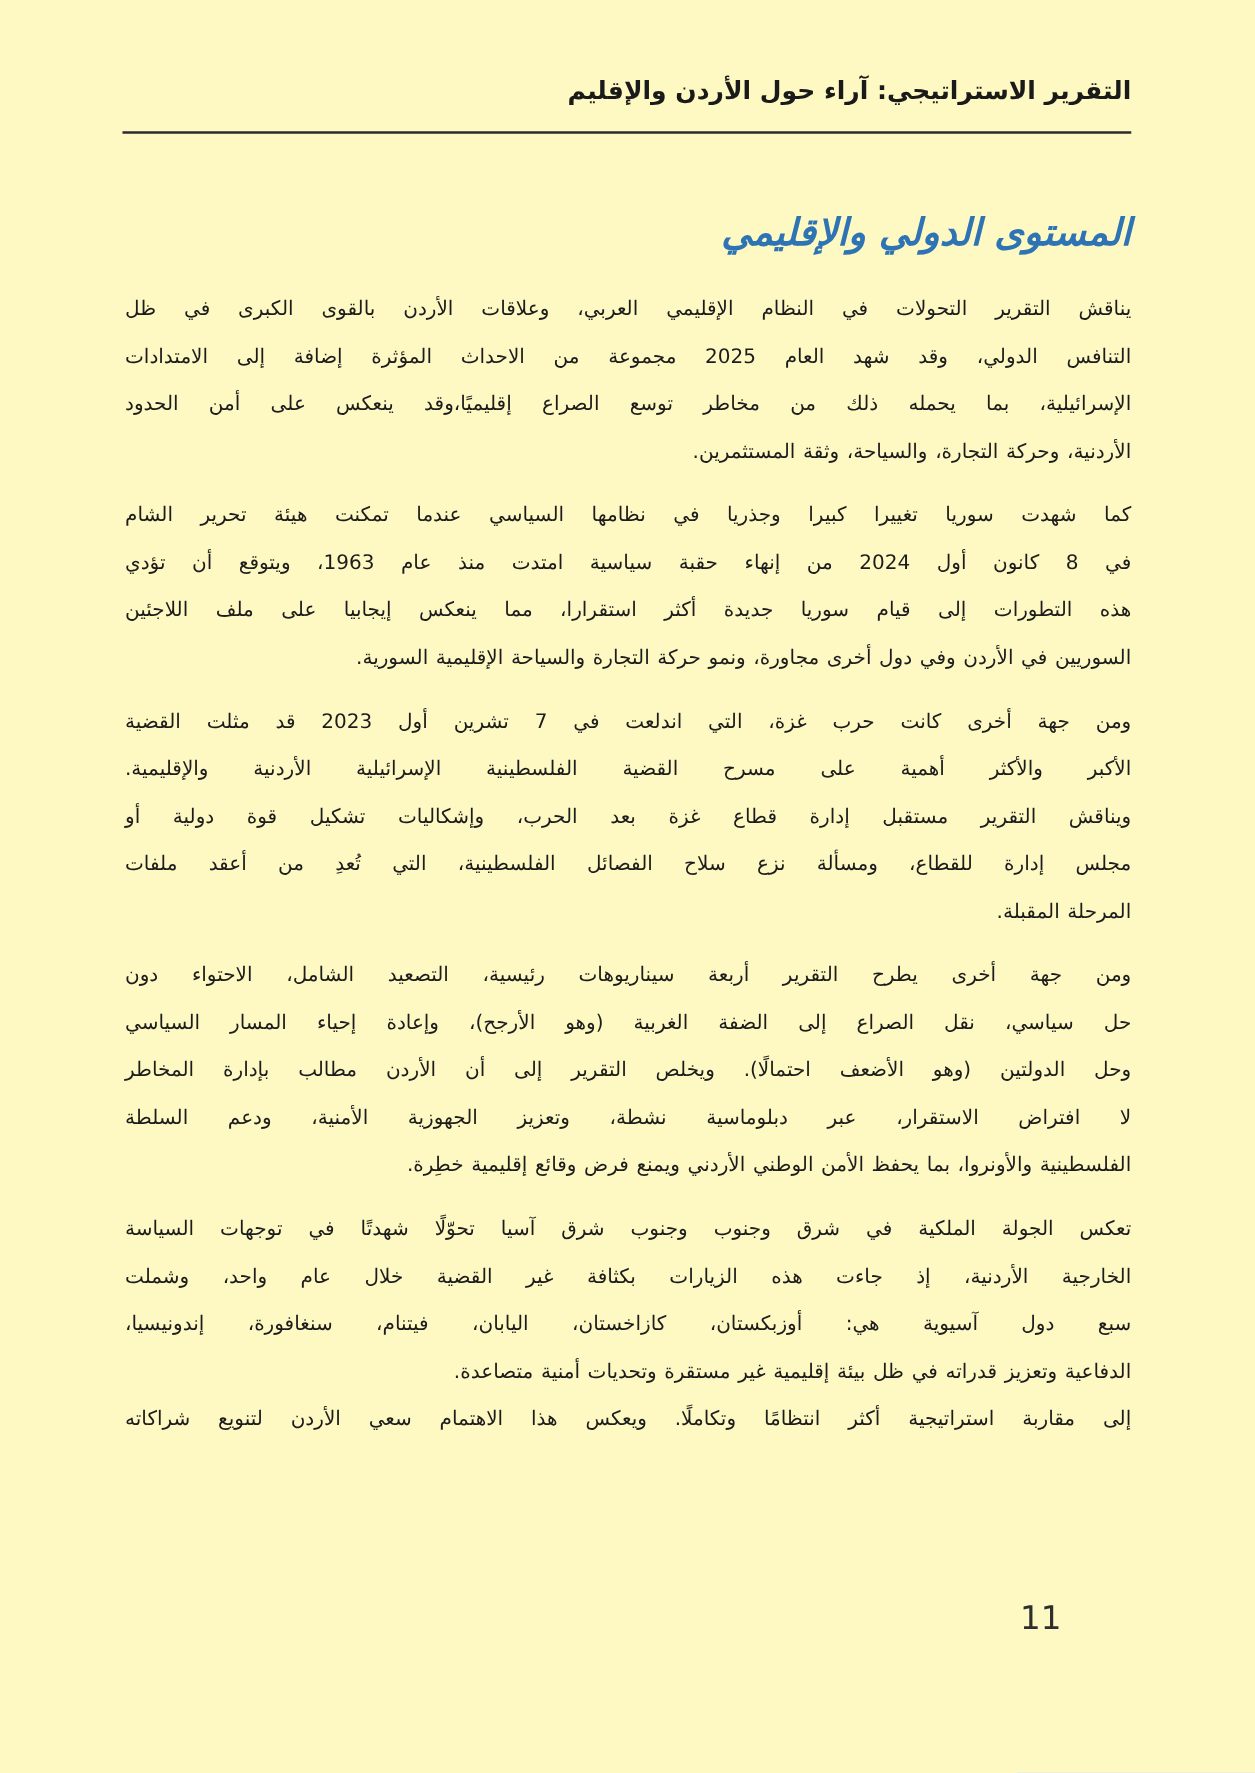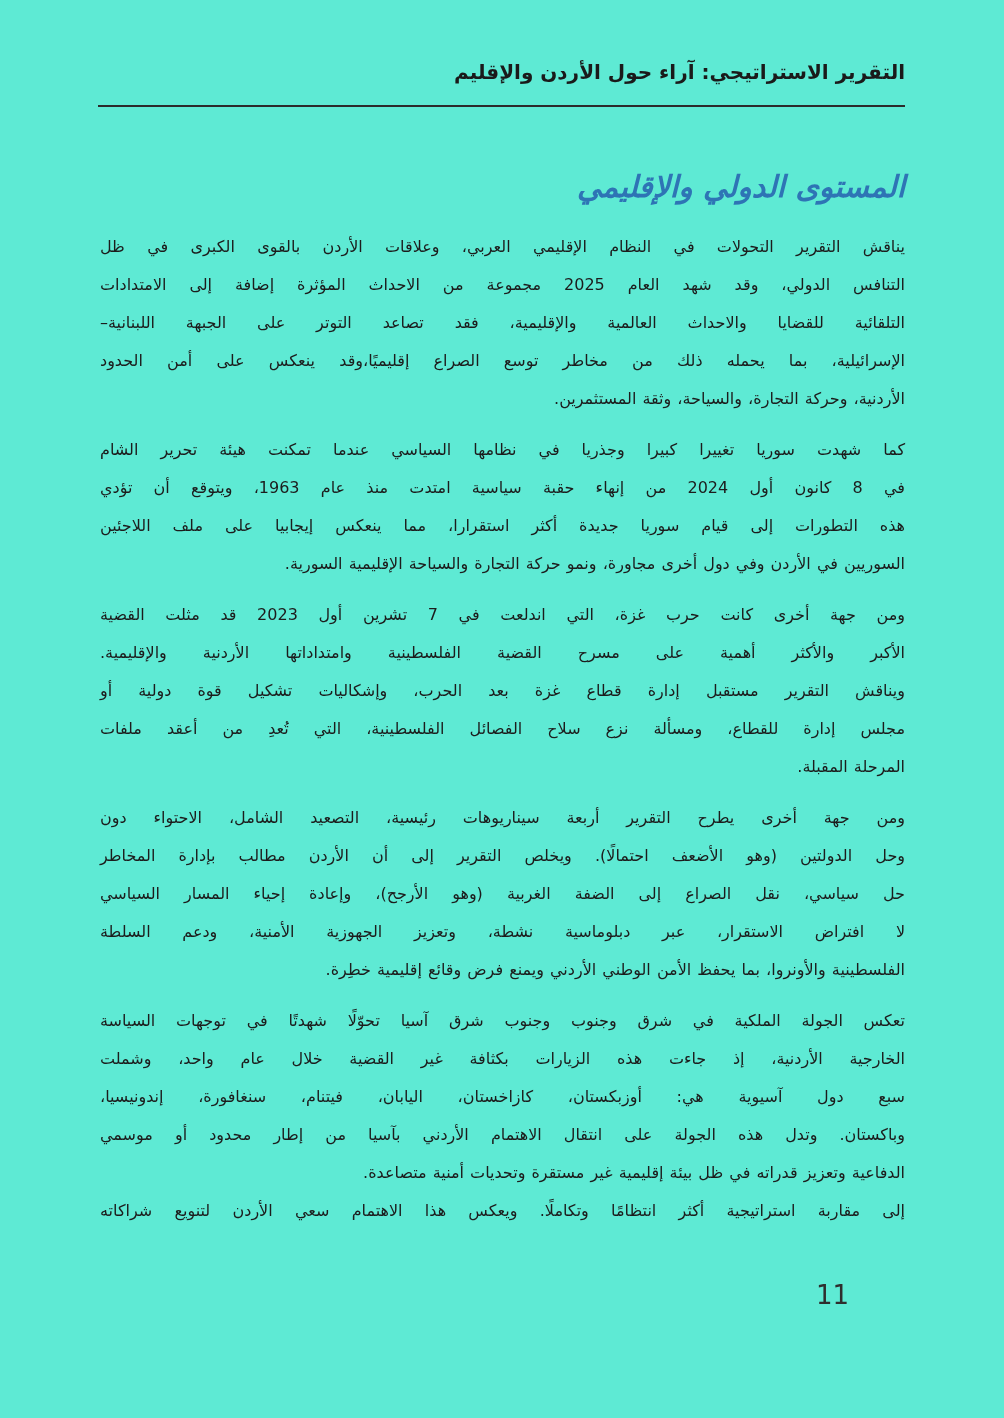--- a/index.html
+++ b/index.html
@@ -4,21 +4,21 @@
 <style>
   * { margin: 0; padding: 0; box-sizing: border-box; }
   html, body { background: #e8e8e8; }
   body { font-family: "DejaVu Sans", sans-serif; }
 
   .page {
     position: relative;
     width: 1004px;
     height: 1418px;
     margin: 0 auto;
-    background: #5eead4;
+    background: #fef9c3;
     direction: rtl;
     overflow: hidden;
   }
 
   .page-header {
     position: absolute;
     top: 60px;
     right: 99px;
     left: 98px;
   }
@@ -83,49 +83,47 @@
     <hr class="header-rule" style="border-top-color: rgb(43, 43, 43);">
   </header>
 
   <main class="content">
     <h1 class="section-heading" style="color: rgb(46, 116, 181);">المستوى الدولي والإقليمي</h1>
 
     <div id="paragraphs">
         <div class="para">
           <div class="line" style="color: rgb(28, 28, 28);">يناقش التقرير التحولات في النظام الإقليمي العربي، وعلاقات الأردن بالقوى الكبرى في ظل</div>
           <div class="line" style="color: rgb(28, 28, 28);">التنافس الدولي، وقد شهد العام 2025 مجموعة من الاحداث المؤثرة إضافة إلى الامتدادات</div>
-          <div class="line" style="color: rgb(28, 28, 28);">التلقائية للقضايا والاحداث العالمية والإقليمية، فقد تصاعد التوتر على الجبهة اللبنانية–</div>
           <div class="line" style="color: rgb(28, 28, 28);">الإسرائيلية، بما يحمله ذلك من مخاطر توسع الصراع إقليميًا،وقد ينعكس على أمن الحدود</div>
           <div class="line last" style="color: rgb(28, 28, 28);">الأردنية، وحركة التجارة، والسياحة، وثقة المستثمرين.</div>
         </div>
         <div class="para">
           <div class="line" style="color: rgb(28, 28, 28);">كما شهدت سوريا تغييرا كبيرا وجذريا في نظامها السياسي عندما تمكنت هيئة تحرير الشام</div>
           <div class="line" style="color: rgb(28, 28, 28);">في 8 كانون أول 2024 من إنهاء حقبة سياسية امتدت منذ عام 1963، ويتوقع أن تؤدي</div>
           <div class="line" style="color: rgb(28, 28, 28);">هذه التطورات إلى قيام سوريا جديدة أكثر استقرارا، مما ينعكس إيجابيا على ملف اللاجئين</div>
           <div class="line last" style="color: rgb(28, 28, 28);">السوريين في الأردن وفي دول أخرى مجاورة، ونمو حركة التجارة والسياحة الإقليمية السورية.</div>
         </div>
         <div class="para">
           <div class="line" style="color: rgb(28, 28, 28);">ومن جهة أخرى كانت حرب غزة، التي اندلعت في 7 تشرين أول 2023 قد مثلت القضية</div>
-          <div class="line" style="color: rgb(28, 28, 28);">الأكبر والأكثر أهمية على مسرح القضية الفلسطينية وامتداداتها الأردنية والإقليمية.</div>
+          <div class="line" style="color: rgb(28, 28, 28);">الأكبر والأكثر أهمية على مسرح القضية الفلسطينية الإسرائيلية الأردنية والإقليمية.</div>
           <div class="line" style="color: rgb(28, 28, 28);">ويناقش التقرير مستقبل إدارة قطاع غزة بعد الحرب، وإشكاليات تشكيل قوة دولية أو</div>
           <div class="line" style="color: rgb(28, 28, 28);">مجلس إدارة للقطاع، ومسألة نزع سلاح الفصائل الفلسطينية، التي تُعدِ من أعقد ملفات</div>
           <div class="line last" style="color: rgb(28, 28, 28);">المرحلة المقبلة.</div>
         </div>
         <div class="para">
           <div class="line" style="color: rgb(28, 28, 28);">ومن جهة أخرى يطرح التقرير أربعة سيناريوهات رئيسية، التصعيد الشامل، الاحتواء دون</div>
+          <div class="line" style="color: rgb(28, 28, 28);">حل سياسي، نقل الصراع إلى الضفة الغربية (وهو الأرجح)، وإعادة إحياء المسار السياسي</div>
           <div class="line" style="color: rgb(28, 28, 28);">وحل الدولتين (وهو الأضعف احتمالًا). ويخلص التقرير إلى أن الأردن مطالب بإدارة المخاطر</div>
-          <div class="line" style="color: rgb(28, 28, 28);">حل سياسي، نقل الصراع إلى الضفة الغربية (وهو الأرجح)، وإعادة إحياء المسار السياسي</div>
           <div class="line" style="color: rgb(28, 28, 28);">لا افتراض الاستقرار، عبر دبلوماسية نشطة، وتعزيز الجهوزية الأمنية، ودعم السلطة</div>
           <div class="line last" style="color: rgb(28, 28, 28);">الفلسطينية والأونروا، بما يحفظ الأمن الوطني الأردني ويمنع فرض وقائع إقليمية خطِرة.</div>
         </div>
         <div class="para">
           <div class="line" style="color: rgb(28, 28, 28);">تعكس الجولة الملكية في شرق وجنوب وجنوب شرق آسيا تحوّلًا شهدتًا في توجهات السياسة</div>
           <div class="line" style="color: rgb(28, 28, 28);">الخارجية الأردنية، إذ جاءت هذه الزيارات بكثافة غير القضية خلال عام واحد، وشملت</div>
           <div class="line" style="color: rgb(28, 28, 28);">سبع دول آسيوية هي: أوزبكستان، كازاخستان، اليابان، فيتنام، سنغافورة، إندونيسيا،</div>
-          <div class="line" style="color: rgb(28, 28, 28);">وباكستان. وتدل هذه الجولة على انتقال الاهتمام الأردني بآسيا من إطار محدود أو موسمي</div>
           <div class="line last" style="color: rgb(28, 28, 28);">الدفاعية وتعزيز قدراته في ظل بيئة إقليمية غير مستقرة وتحديات أمنية متصاعدة.</div>
           <div class="line" style="color: rgb(28, 28, 28);">إلى مقاربة استراتيجية أكثر انتظامًا وتكاملًا. ويعكس هذا الاهتمام سعي الأردن لتنويع شراكاته</div>
         </div>
       </div>
   </main>
 
   <div class="page-number">11</div>
 
 </div>
 

